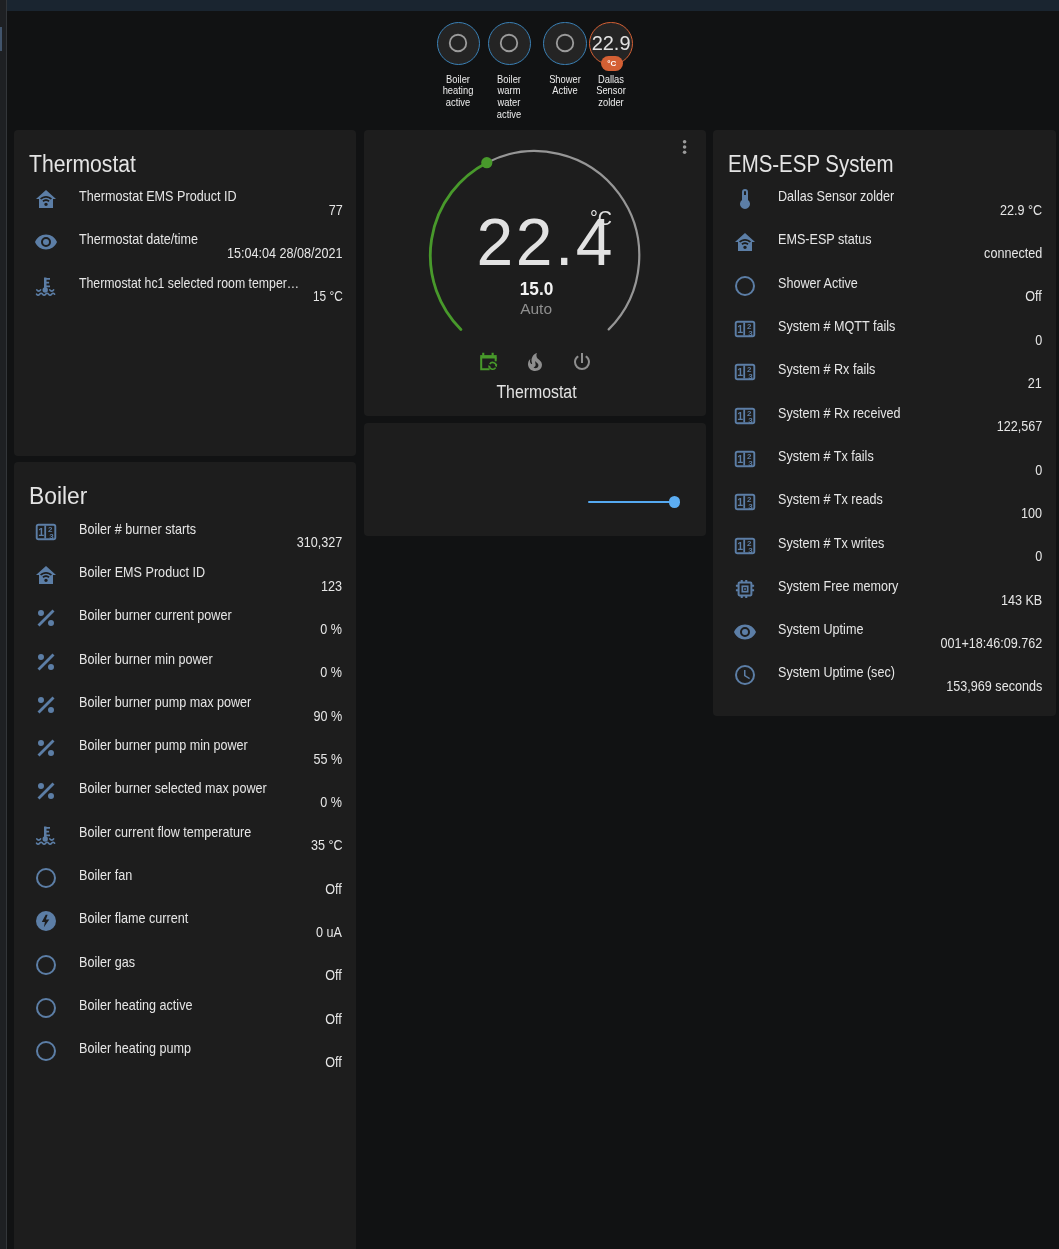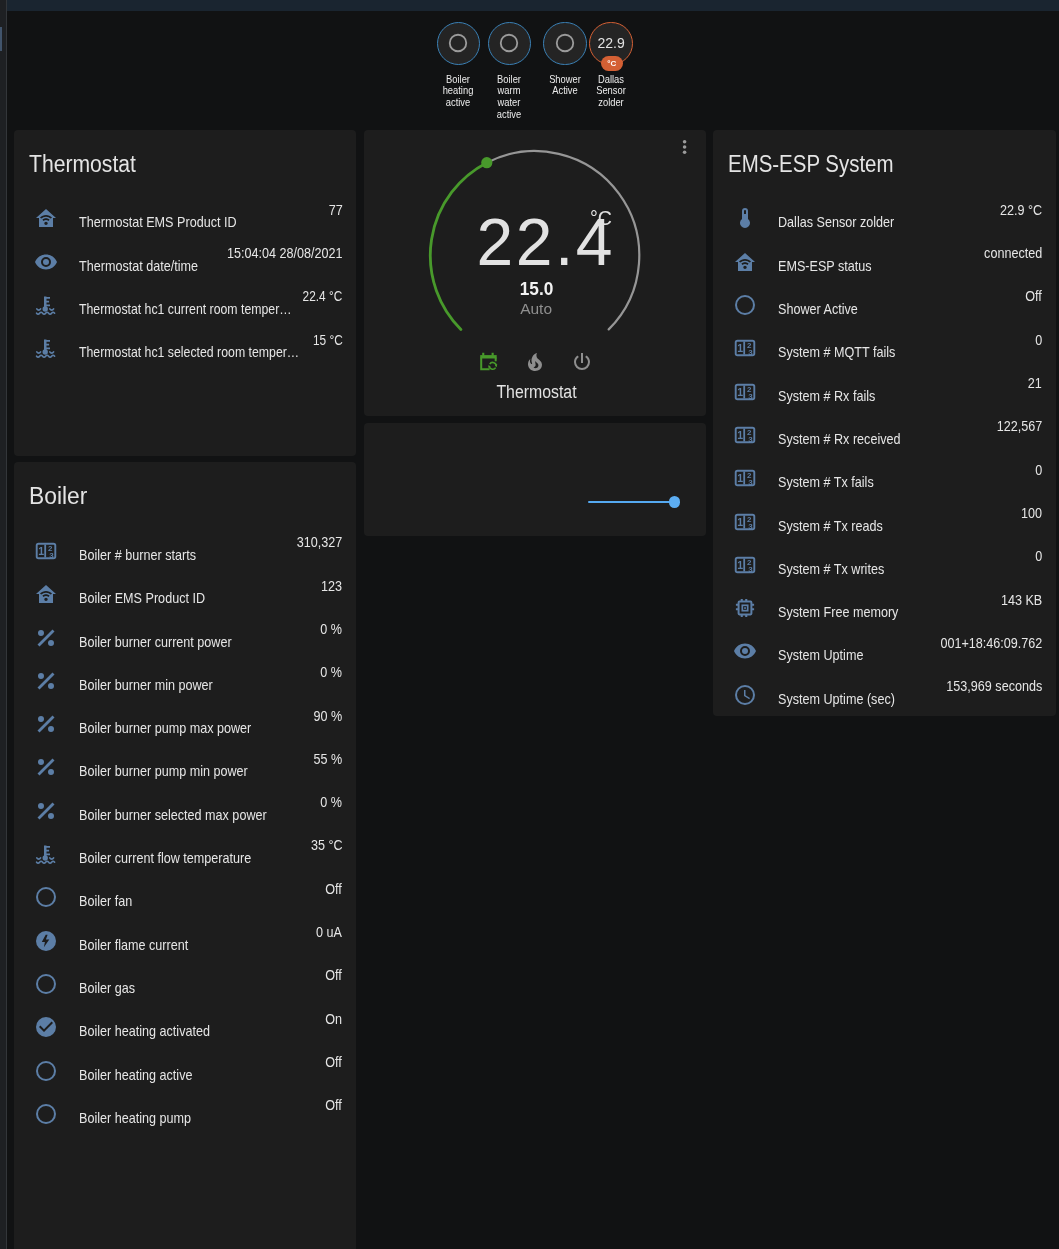--- a/index.html
+++ b/index.html
@@ -6,21 +6,21 @@
 html,body{width:1059px;height:1249px;background:#111213;font-family:"Liberation Sans",sans-serif;overflow:hidden}
 body{position:relative}
 #sliver{position:absolute;left:0;top:0;width:6px;height:1249px;background:#1e2023}
 #sliver .b{position:absolute;left:0;top:27px;width:1.6px;height:24px;background:#41546c}
 #sdiv{position:absolute;left:6px;top:0;width:1px;height:1249px;background:#33363a}
 #topbar{position:absolute;left:7px;top:0;width:1052px;height:10.7px;background:#1a2530}
 .card{position:absolute;background:#1d1d1d;border-radius:4px}
 .card h2{font-size:23.5px;font-weight:400;color:#e4e4e4;padding:20.2px 15px 0;line-height:29px}
 .card h2 span{display:inline-block;transform:scaleX(.83);transform-origin:0 50%}
 .rows{margin-top:8.5px}
-.row{display:flex;align-items:flex-end;height:43.3px;padding:0 14px 0 20px;position:relative}
+.row{display:flex;align-items:flex-start;height:43.3px;padding:0 14px 0 20px;position:relative}
 .ic{width:24px;display:flex;justify-content:center;flex:0 0 auto}
 .lbl{color:#e6e6e6;font-size:15px;margin-left:21px;white-space:nowrap;display:inline-block;transform:scaleX(.84);transform-origin:0 50%}
 .val{color:#e6e6e6;font-size:15px;position:absolute;right:14px;top:50%;white-space:nowrap;transform:translateY(-50%) scaleX(.84);transform-origin:100% 50%}
 .badge{position:absolute;width:70px;text-align:center}
 .bcirc{width:43.6px;height:43.6px;border-radius:50%;border:1.8px solid #3a80b5;background:#242424;margin:0 auto;display:flex;align-items:center;justify-content:center}
 .blabel{margin-top:8.5px;font-size:10.4px;line-height:11.7px;color:#ececec;transform:scaleX(.9)}
 .abs{position:absolute}
 </style>
 </head>
 <body>
@@ -47,53 +47,40 @@
   </div>
 <div class="badge" style="left:530px;top:21.6px">
     <div class="bcirc">
       <svg width="22" height="22" viewBox="0 0 24 24" fill="#9b9b9b">
         <path d="M12,20A8,8 0 0,1 4,12A8,8 0 0,1 12,4A8,8 0 0,1 20,12A8,8 0 0,1 12,20M12,2A10,10 0 0,0 2,12A10,10 0 0,0 12,22A10,10 0 0,0 22,12A10,10 0 0,0 12,2Z"></path>
       </svg>
     </div>
     <div class="blabel">Shower<br>Active</div>
   </div>
 <div class="badge" style="left:576.1px;top:21.6px">
-    <div class="bcirc" style="border-color:#d46034;border-width:1.8px;color:#e2e2e2;font-size:14px">22.9</div>
+    <div class="bcirc" style="border-color:#d46034;border-width:1.8px;color:#e2e2e2;font-size:20px">22.9</div>
     <div style="position:absolute;left:24.6px;top:34.2px;width:22px;height:15px;border-radius:7.5px;background:#d46034;color:#fff;font-size:8px;font-weight:bold;line-height:15px;text-align:center">°C</div>
     <div class="blabel">Dallas<br>Sensor<br>zolder</div>
   </div>
 <div class="card" style="left:14.3px;top:129.5px;width:341.9px;height:326.5px">
     <h2><span style="transform:scaleX(0.9)">Thermostat</span></h2>
     <div class="rows">
       <div class="row">
         <svg class="ic" width="24" height="24" viewBox="0 0 24 24" fill="#5c7ea6">
           <path d="M12,3L2,12H5V21H19V12H22L12,3M12,9C14.34,9 16.46,9.93 18,11.44L16.8,12.62C15.58,11.41 13.88,10.67 12,10.67C10.12,10.67 8.42,11.41 7.2,12.62L6,11.44C7.54,9.93 9.66,9 12,9M12,12.33C13.4,12.33 14.67,12.89 15.6,13.8L14.4,14.97C13.79,14.37 12.94,14 12,14C11.06,14 10.21,14.37 9.6,14.97L8.4,13.8C9.33,12.89 10.6,12.33 12,12.33M12,15.67C12.94,15.67 13.7,16.41 13.7,17.33C13.7,18.25 12.94,19 12,19C11.06,19 10.3,18.25 10.3,17.33C10.3,16.41 11.06,15.67 12,15.67Z"></path>
         </svg>
         <span class="lbl">Thermostat EMS Product ID</span>
         <span class="val">77</span>
       </div>
       <div class="row">
         <svg class="ic" width="24" height="24" viewBox="0 0 24 24" fill="#5c7ea6">
           <path d="M12,9A3,3 0 0,0 9,12A3,3 0 0,0 12,15A3,3 0 0,0 15,12A3,3 0 0,0 12,9M12,17A5,5 0 0,1 7,12A5,5 0 0,1 12,7A5,5 0 0,1 17,12A5,5 0 0,1 12,17M12,4.5C7,4.5 2.73,7.61 1,12C2.73,16.39 7,19.5 12,19.5C17,19.5 21.27,16.39 23,12C21.27,7.61 17,4.5 12,4.5Z"></path>
         </svg>
         <span class="lbl">Thermostat date/time</span>
         <span class="val">15:04:04 28/08/2021</span>
-      </div>
-      <div class="row">
-        <svg class="ic" width="24" height="24" viewBox="0 0 24 24" fill="#5c7ea6">
-          <g fill="none" stroke="#5c7ea6" stroke-width="1.7" stroke-linecap="round">
-            <path d="M2.8,15.9 C3.8,17.4 5.6,17.4 6.6,15.9"></path>
-            <path d="M15.8,15.9 C16.8,17.4 18.6,17.4 19.6,15.9"></path>
-            <path d="M2.6,20.2 q1.5,1.9 3,0 q1.5,-1.9 3,0 q1.5,1.9 3,0 q1.5,-1.9 3,0 q1.5,1.9 3,0 q1.5,-1.9 3,0"></path>
-          </g>
-          <path d="M10,3.4 h2.5 v11 h-2.5 Z M12.5,4.1 h3.5 v1.7 h-3.5 Z M12.5,7.8 h2.6 v1.7 h-2.6 Z M12.5,11.5 h3.5 v1.7 h-3.5 Z"></path>
-          <circle cx="11.2" cy="16" r="2.7"></circle>
-        </svg>
-        <span class="lbl" style="transform:scaleX(0.82)">Thermostat hc1 current room temper…</span>
-        <span class="val" style="transform:translateY(-50%) scaleX(0.79)">22.4 °C</span>
       </div>
       <div class="row">
         <svg class="ic" width="24" height="24" viewBox="0 0 24 24" fill="#5c7ea6">
           <g fill="none" stroke="#5c7ea6" stroke-width="1.7" stroke-linecap="round">
             <path d="M2.8,15.9 C3.8,17.4 5.6,17.4 6.6,15.9"></path>
             <path d="M15.8,15.9 C16.8,17.4 18.6,17.4 19.6,15.9"></path>
             <path d="M2.6,20.2 q1.5,1.9 3,0 q1.5,-1.9 3,0 q1.5,1.9 3,0 q1.5,-1.9 3,0 q1.5,1.9 3,0 q1.5,-1.9 3,0"></path>
           </g>
           <path d="M10,3.4 h2.5 v11 h-2.5 Z M12.5,4.1 h3.5 v1.7 h-3.5 Z M12.5,7.8 h2.6 v1.7 h-2.6 Z M12.5,11.5 h3.5 v1.7 h-3.5 Z"></path>
           <circle cx="11.2" cy="16" r="2.7"></circle>
@@ -230,27 +217,20 @@
       </div>
       <div class="row">
         <svg class="ic" width="24" height="24" viewBox="0 0 24 24" fill="#5c7ea6">
           <path d="M12,20A8,8 0 0,1 4,12A8,8 0 0,1 12,4A8,8 0 0,1 20,12A8,8 0 0,1 12,20M12,2A10,10 0 0,0 2,12A10,10 0 0,0 12,22A10,10 0 0,0 22,12A10,10 0 0,0 12,2Z"></path>
         </svg>
         <span class="lbl">Boiler gas</span>
         <span class="val">Off</span>
       </div>
       <div class="row">
         <svg class="ic" width="24" height="24" viewBox="0 0 24 24" fill="#5c7ea6">
-          <path d="M12,2A10,10 0 0,0 2,12A10,10 0 0,0 12,22A10,10 0 0,0 22,12A10,10 0 0,0 12,2M10,17L5,12L6.41,10.59L10,14.17L17.59,6.58L19,8L10,17Z"></path>
-        </svg>
-        <span class="lbl">Boiler heating activated</span>
-        <span class="val">On</span>
-      </div>
-      <div class="row">
-        <svg class="ic" width="24" height="24" viewBox="0 0 24 24" fill="#5c7ea6">
           <path d="M12,20A8,8 0 0,1 4,12A8,8 0 0,1 12,4A8,8 0 0,1 20,12A8,8 0 0,1 12,20M12,2A10,10 0 0,0 2,12A10,10 0 0,0 12,22A10,10 0 0,0 22,12A10,10 0 0,0 12,2Z"></path>
         </svg>
         <span class="lbl">Boiler heating active</span>
         <span class="val">Off</span>
       </div>
       <div class="row">
         <svg class="ic" width="24" height="24" viewBox="0 0 24 24" fill="#5c7ea6">
           <path d="M12,20A8,8 0 0,1 4,12A8,8 0 0,1 12,4A8,8 0 0,1 20,12A8,8 0 0,1 12,20M12,2A10,10 0 0,0 2,12A10,10 0 0,0 12,22A10,10 0 0,0 22,12A10,10 0 0,0 12,2Z"></path>
         </svg>
         <span class="lbl">Boiler heating pump</span>

